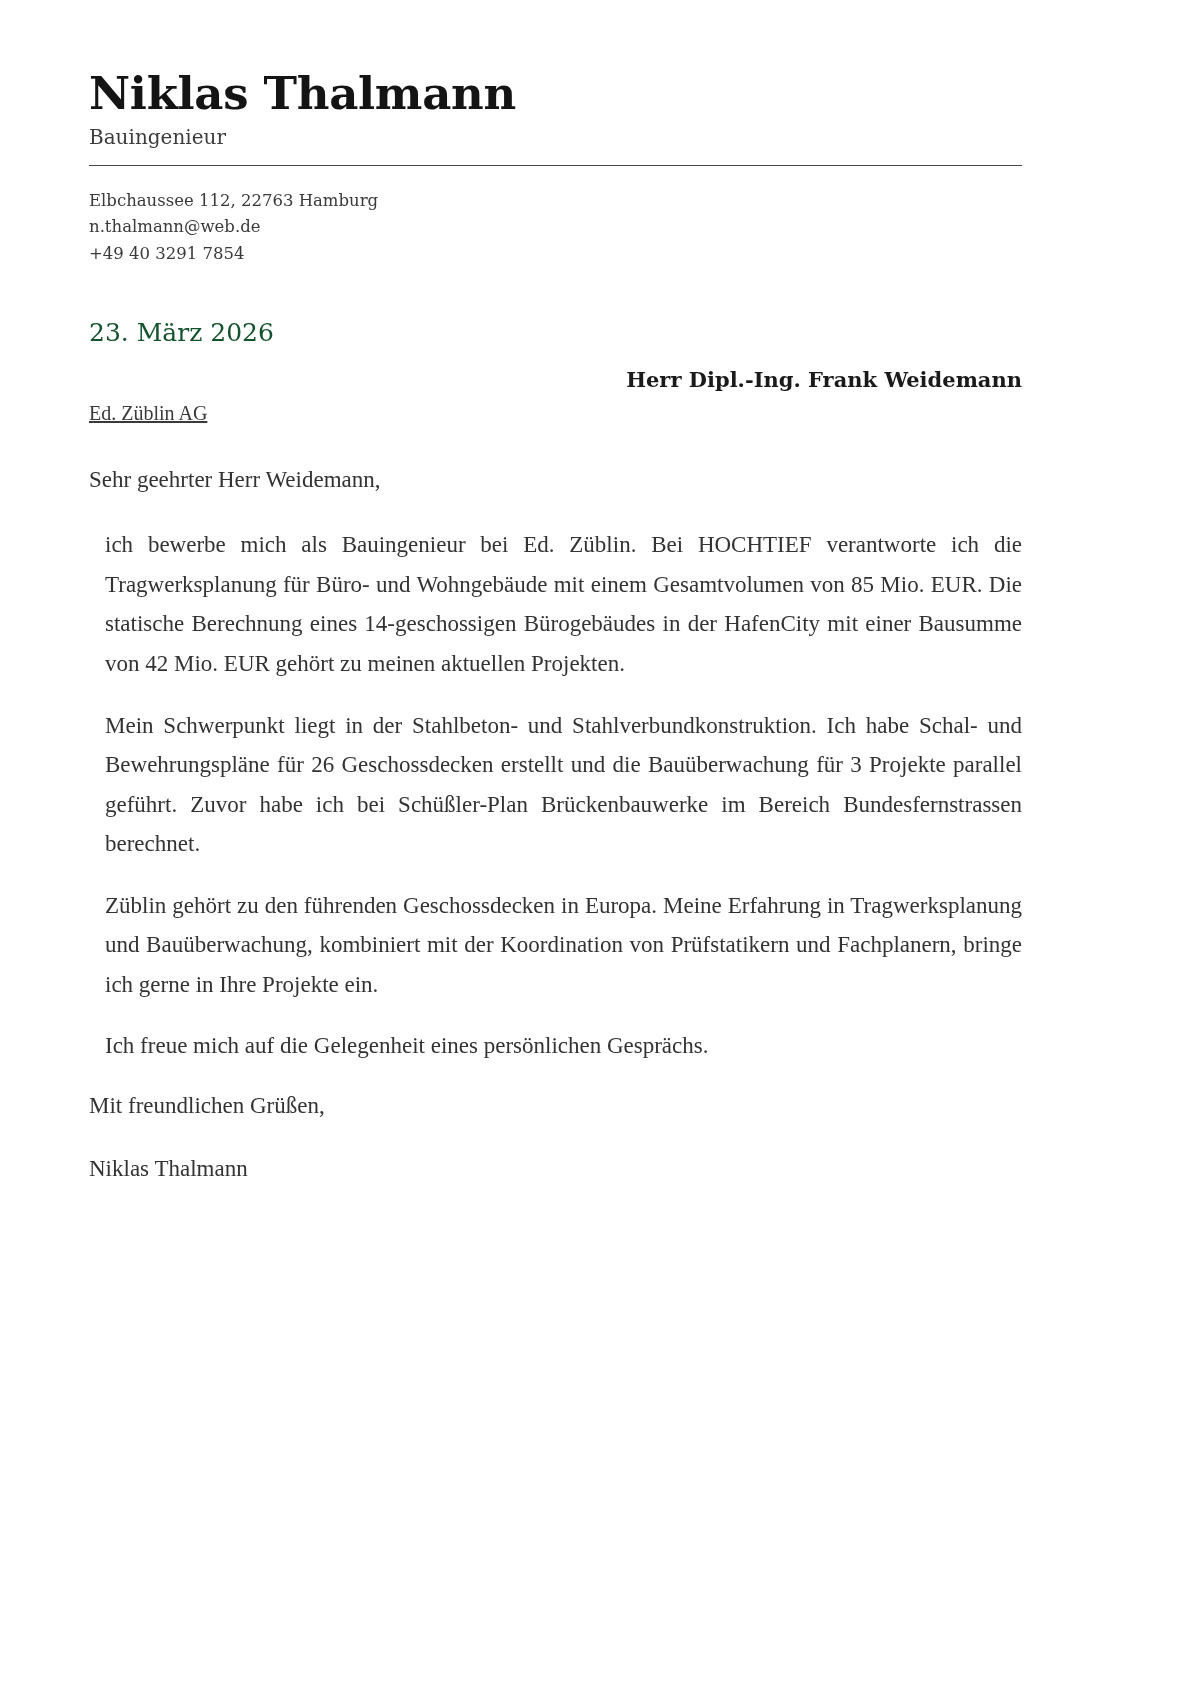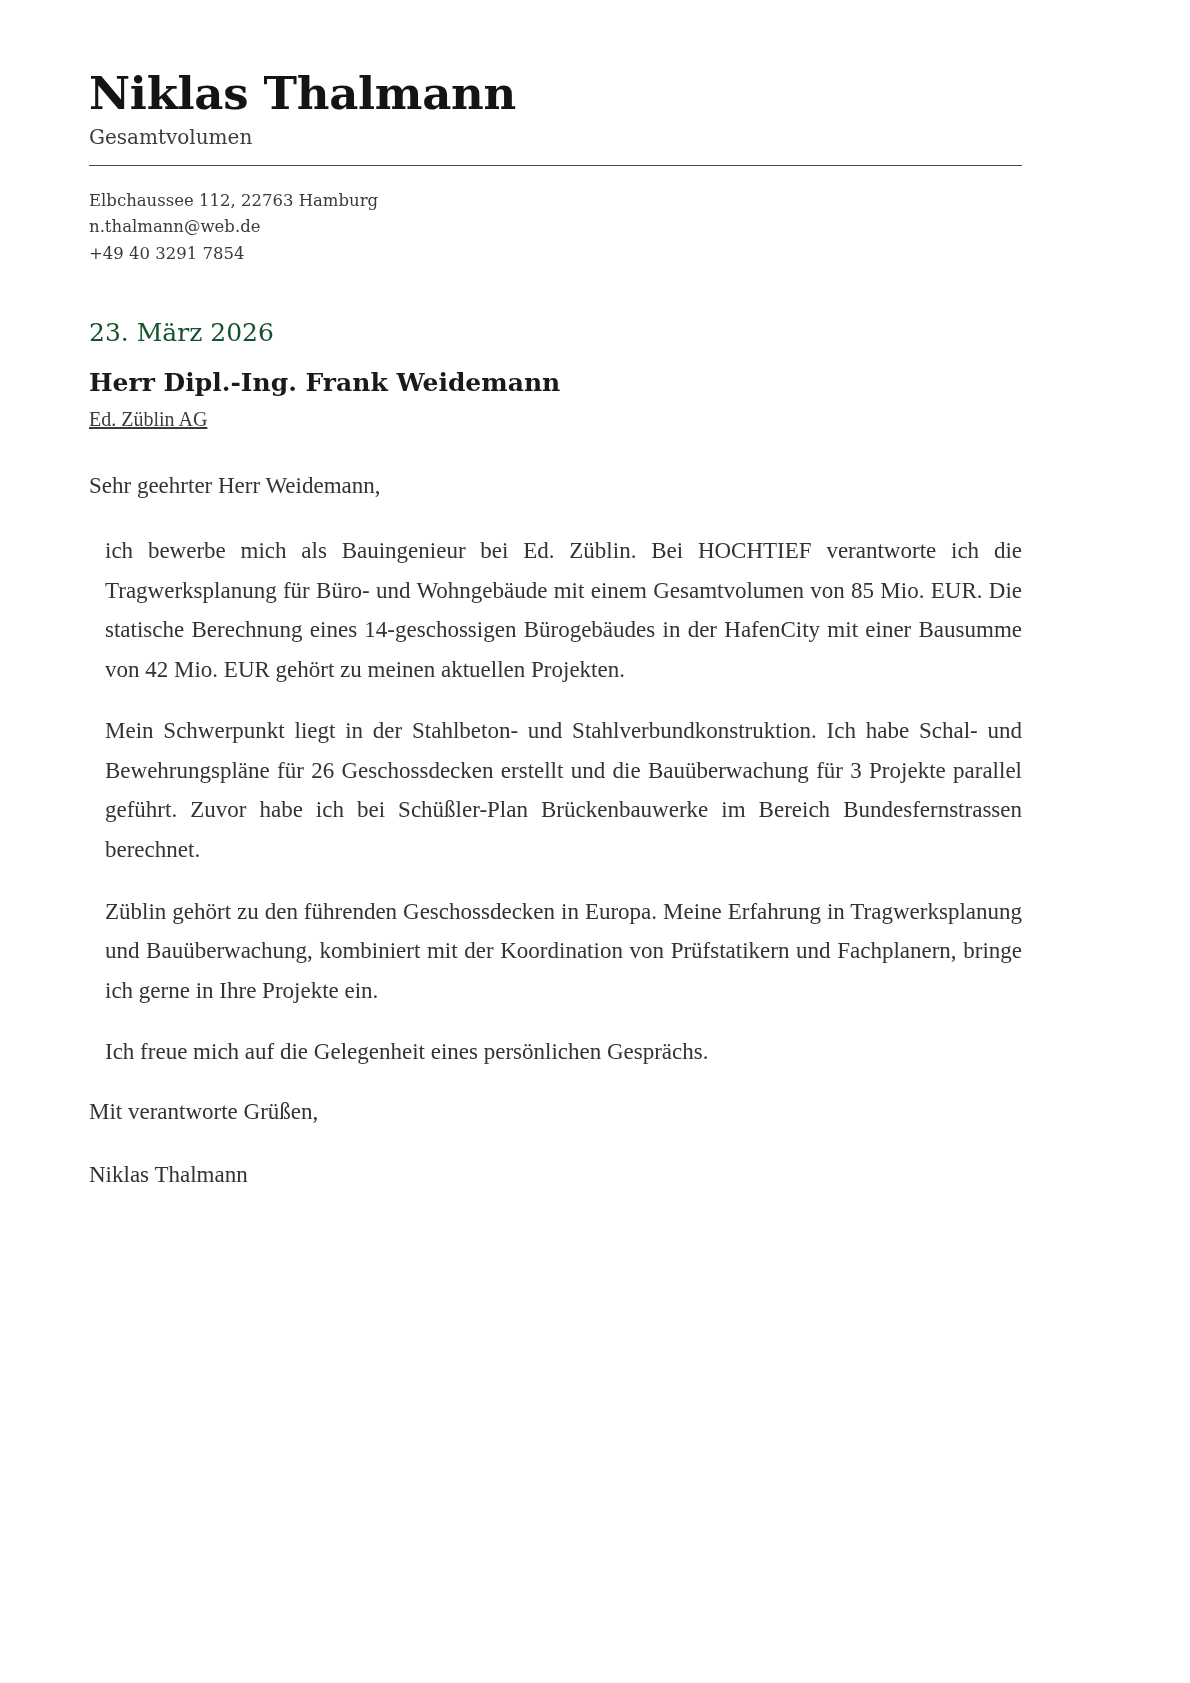--- a/index.html
+++ b/index.html
@@ -68,24 +68,25 @@
   .date {
     font-family: "DejaVu Serif", "Liberation Serif", serif;
     font-size: 25px;
     line-height: 1.5;
     color: #14532d;
     margin: 3px 0 14px 0;
   }
   .recipient-name {
     font-family: "DejaVu Serif", "Liberation Serif", serif;
     font-weight: 700;
-    font-size: 25px;
+    font-size: 21px;
     line-height: 1.45;
     color: #1a1a1a;
     margin: 0 0 3px 0;
+    text-align: right;
   }
   .recipient-company {
     font-family: "Liberation Serif", "DejaVu Serif", serif;
     font-size: 20px;
     line-height: 1.45;
     color: #3a3a3a;
     margin: 0 0 34px 0;
     text-decoration: underline;
   }
 
@@ -126,21 +127,21 @@
   }
 </style>
 </head>
 <body>
 
 <div class="page">
   <div class="letter">
 
     <header>
       <h1 class="name">Niklas Thalmann</h1>
-      <div class="jobtitle">Gesamtvolumen</div>
+      <div class="jobtitle">Bauingenieur</div>
       <hr class="rule">
     </header>
 
     <section class="contact">
       <div class="contact-line">Elbchaussee 112, 22763 Hamburg</div>
       <div class="contact-line">n.thalmann@web.de</div>
       <div class="contact-line">+49 40 3291 7854</div>
     </section>
 
     <section class="meta">
@@ -150,18 +151,18 @@
     </section>
 
     <section class="body">
       <p class="salutation">Sehr geehrter Herr Weidemann,</p>
 
       <p class="para">ich bewerbe mich als Bauingenieur bei Ed. Züblin. Bei HOCHTIEF verantworte ich die Tragwerksplanung für Büro- und Wohngebäude mit einem Gesamtvolumen von 85 Mio. EUR. Die statische Berechnung eines 14-geschossigen Bürogebäudes in der HafenCity mit einer Bausumme von 42 Mio. EUR gehört zu meinen aktuellen Projekten.</p>
       <p class="para">Mein Schwerpunkt liegt in der Stahlbeton- und Stahlverbundkonstruktion. Ich habe Schal- und Bewehrungspläne für 26 Geschossdecken erstellt und die Bauüberwachung für 3 Projekte parallel geführt. Zuvor habe ich bei Schüßler-Plan Brückenbauwerke im Bereich Bundesfernstrassen berechnet.</p>
       <p class="para">Züblin gehört zu den führenden Geschossdecken in Europa. Meine Erfahrung in Tragwerksplanung und Bauüberwachung, kombiniert mit der Koordination von Prüfstatikern und Fachplanern, bringe ich gerne in Ihre Projekte ein.</p>
       <p class="para last-of-block">Ich freue mich auf die Gelegenheit eines persönlichen Gesprächs.</p>
 
-      <p class="closing">Mit verantworte Grüßen,</p>
+      <p class="closing">Mit freundlichen Grüßen,</p>
       <p class="signature">Niklas Thalmann</p>
     </section>
 
   </div>
 </div>
 
 </body></html>

